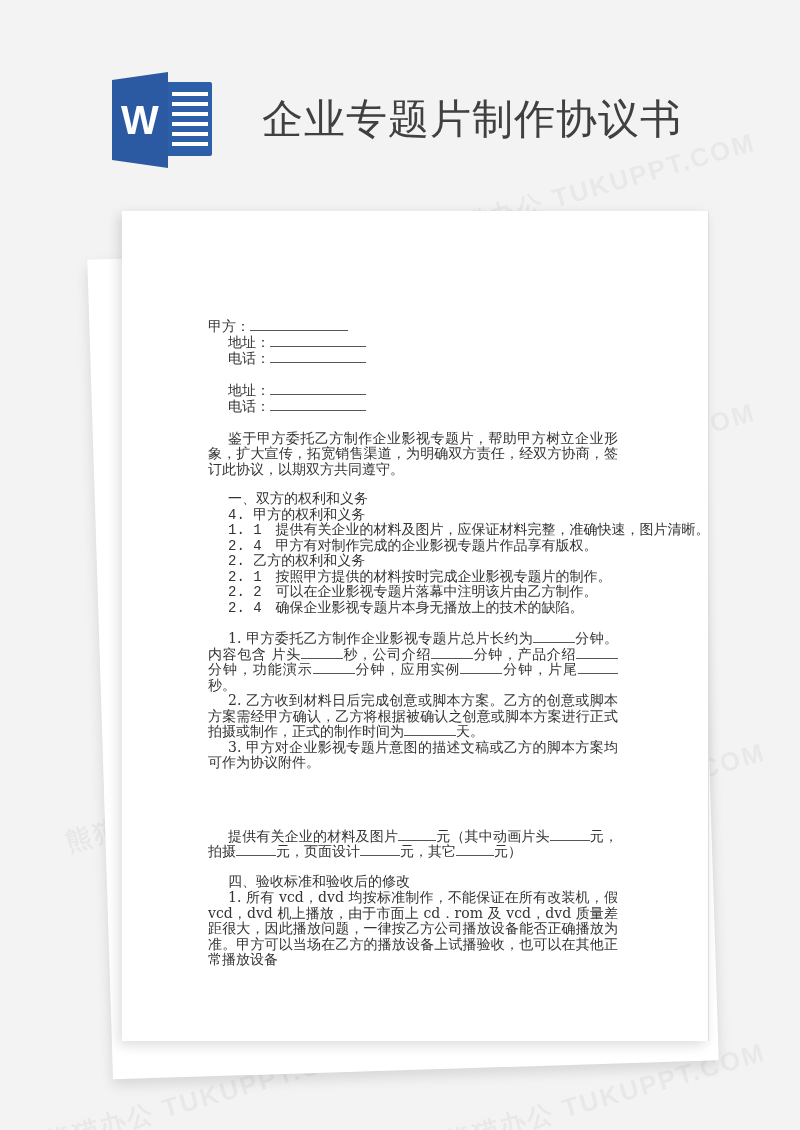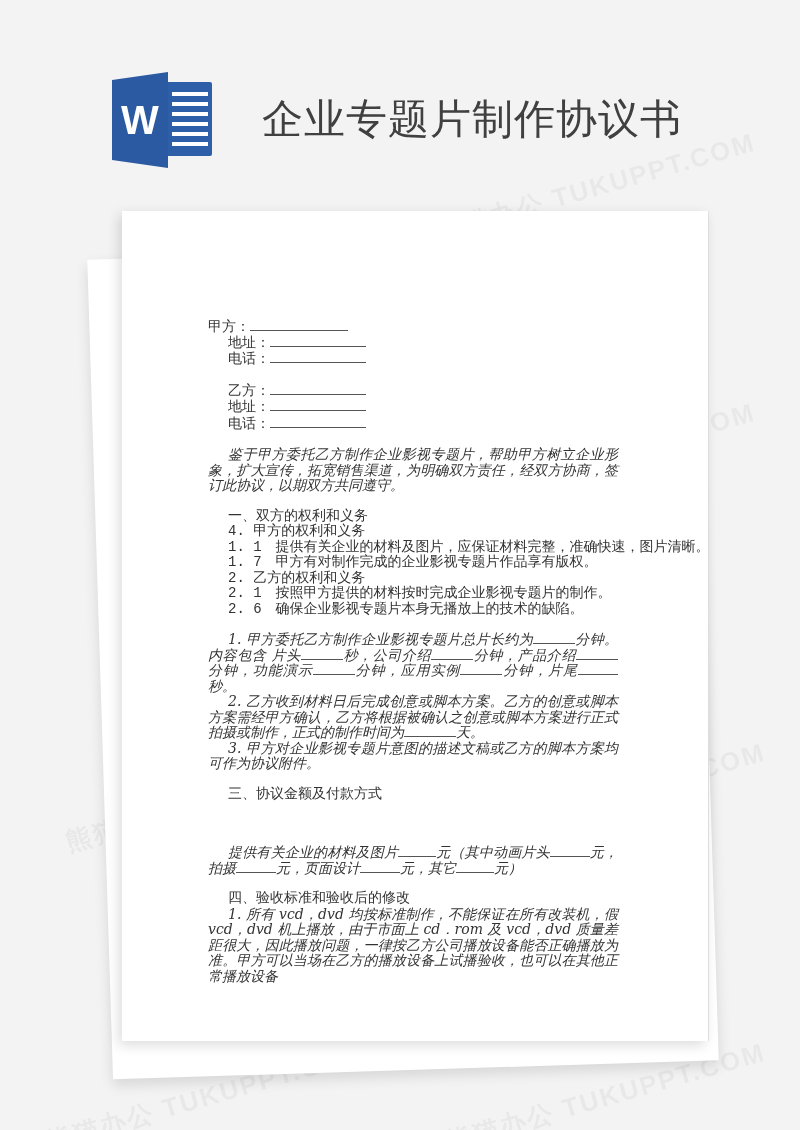--- a/index.html
+++ b/index.html
@@ -27,21 +27,21 @@
     .page {
       position: absolute; left: 122px; top: 211px; width: 586px; height: 830px;
       background: #fff; box-shadow: -3px 4px 12px rgba(0,0,0,0.14), 1px 0 0 #e6e6e6;
     }
     .content {
       position: absolute; left: 86px; top: 85px; width: 410px;
       font-size: 14px; line-height: 15.5px; color: #333; margin-top: 23px;
     }
     .line { white-space: nowrap; }
     .indent1 { padding-left: 20px; font-family: Liberation Mono, monospace; }
-    .para { text-indent: 20px; white-space: normal; text-align: justify; font-style: italic; }
+    .para { text-indent: 20px; white-space: normal; text-align: justify; }
     .gap { height: 15px; }
     .gap2 { height: 43px; }
     .blank { display: inline-block; border-bottom: 1px solid #555; height: 11px; vertical-align: baseline; }
     .label { display: inline-block; }
   </style>
 </head>
 <body>
 
 <div class="watermark" style="left:430px; top:170px;">熊猫办公 TUKUPPT.COM</div>
 <div class="watermark" style="left:430px; top:440px;">熊猫办公 TUKUPPT.COM</div>
@@ -75,52 +75,49 @@
       <span class="label">甲方：</span><span class="blank" style="width:98px"></span>
     </div>
     <div class="line indent1">
       <span>地址：</span><span class="blank" style="width:96px"></span>
     </div>
     <div class="line indent1">
       <span>电话：</span><span class="blank" style="width:96px"></span>
     </div>
     <div class="gap"></div>
     <div class="line indent1">
-      <span>乙方：</span><span class="blank" style="width:96px"></span>
-    </div>
-    <div class="line indent1">
       <span>地址：</span><span class="blank" style="width:96px"></span>
     </div>
     <div class="line indent1">
       <span>电话：</span><span class="blank" style="width:96px"></span>
     </div>
     <div class="gap"></div>
 
     <div class="para">鉴于甲方委托乙方制作企业影视专题片，帮助甲方树立企业形象，扩大宣传，拓宽销售渠道，为明确双方责任，经双方协商，签订此协议，以期双方共同遵守。</div>
     <div class="gap"></div>
 
     <div class="line indent1">一、双方的权利和义务</div>
     <div class="line indent1">4. 甲方的权利和义务</div>
     <div class="line indent1">1. 1　提供有关企业的材料及图片，应保证材料完整，准确快速，图片清晰。</div>
-    <div class="line indent1">1. 7　甲方有对制作完成的企业影视专题片作品享有版权。</div>
+    <div class="line indent1">2. 4　甲方有对制作完成的企业影视专题片作品享有版权。</div>
     <div class="line indent1">2. 乙方的权利和义务</div>
     <div class="line indent1">2. 1　按照甲方提供的材料按时完成企业影视专题片的制作。</div>
-    <div class="line indent1">2. 6　确保企业影视专题片本身无播放上的技术的缺陷。</div>
+    <div class="line indent1">2. 2　可以在企业影视专题片落幕中注明该片由乙方制作。</div>
+    <div class="line indent1">2. 4　确保企业影视专题片本身无播放上的技术的缺陷。</div>
     <div class="gap"></div>
 
     <div class="para">
       <span>1. 甲方委托乙方制作企业影视专题片总片长约为</span><span class="blank" style="width:42px"></span><span>分钟。内容包含 片头</span><span class="blank" style="width:30px"></span><span class="blank" style="width:12px"></span><span>秒，公司介绍</span><span class="blank" style="width:42px"></span><span>分钟，产品介绍</span><span class="blank" style="width:42px"></span><span>分钟，功能演示</span><span class="blank" style="width:42px"></span><span>分钟，应用实例</span><span class="blank" style="width:42px"></span><span>分钟，片尾</span><span class="blank" style="width:40px"></span><span>秒。</span>
     </div>
     <div class="para">
       <span>2. 乙方收到材料日后完成创意或脚本方案。乙方的创意或脚本方案需经甲方确认，乙方将根据被确认之创意或脚本方案进行正式拍摄或制作，正式的制作时间为</span><span class="blank" style="width:52px"></span><span>天。</span>
     </div>
     <div class="para">3. 甲方对企业影视专题片意图的描述文稿或乙方的脚本方案均可作为协议附件。</div>
     <div class="gap"></div>
 
-    <div class="line indent1">三、协议金额及付款方式</div>
     <div class="gap2"></div>
     <div class="para">
       <span>提供有关企业的材料及图片</span><span class="blank" style="width:38px"></span><span>元（其中动画片头</span><span class="blank" style="width:40px"></span><span>元，拍摄</span><span class="blank" style="width:40px"></span><span>元，页面设计</span><span class="blank" style="width:40px"></span><span>元，其它</span><span class="blank" style="width:38px"></span><span>元）</span>
     </div>
     <div class="gap"></div>
 
     <div class="line indent1">四、验收标准和验收后的修改</div>
     <div class="para">1. 所有 vcd，dvd 均按标准制作，不能保证在所有改装机，假 vcd，dvd 机上播放，由于市面上 cd．rom 及 vcd，dvd 质量差距很大，因此播放问题，一律按乙方公司播放设备能否正确播放为准。甲方可以当场在乙方的播放设备上试播验收，也可以在其他正常播放设备</div>
 
   </div>

